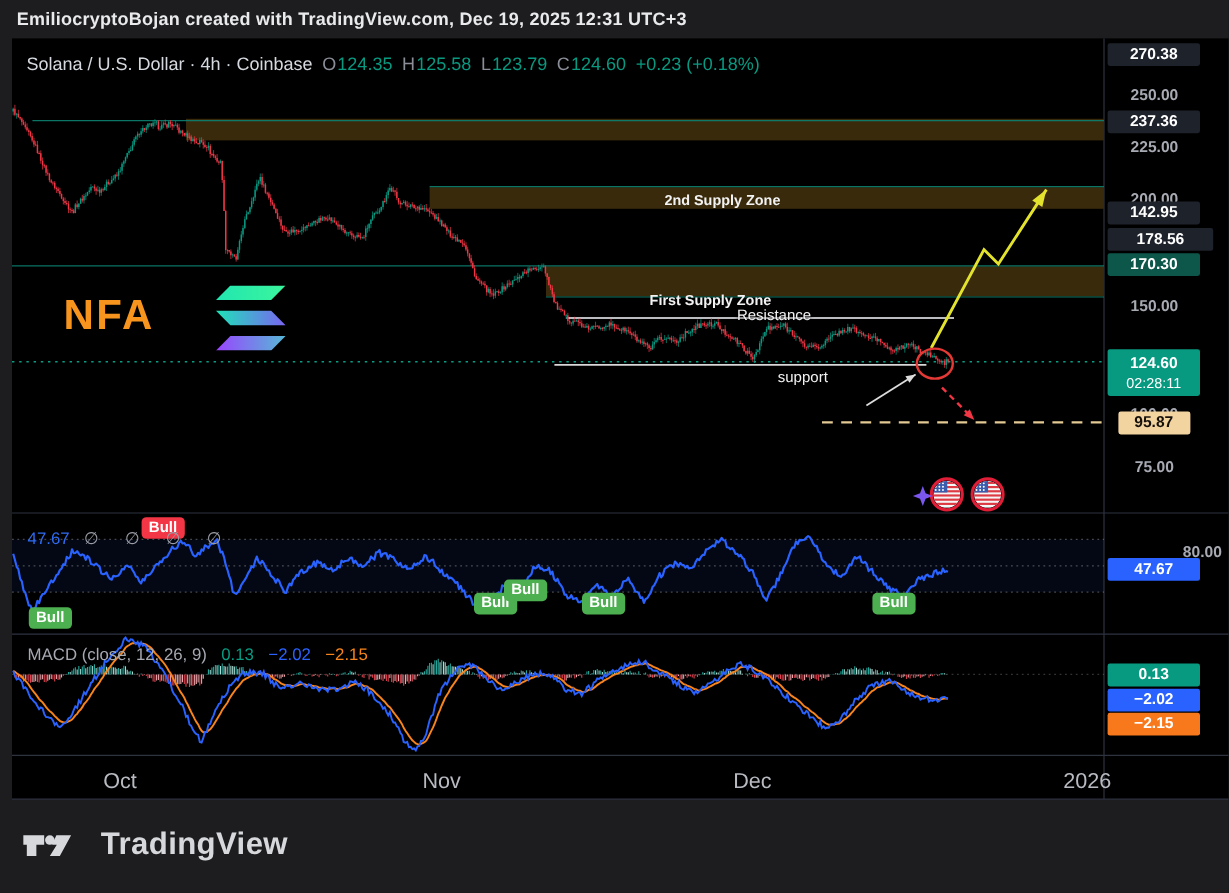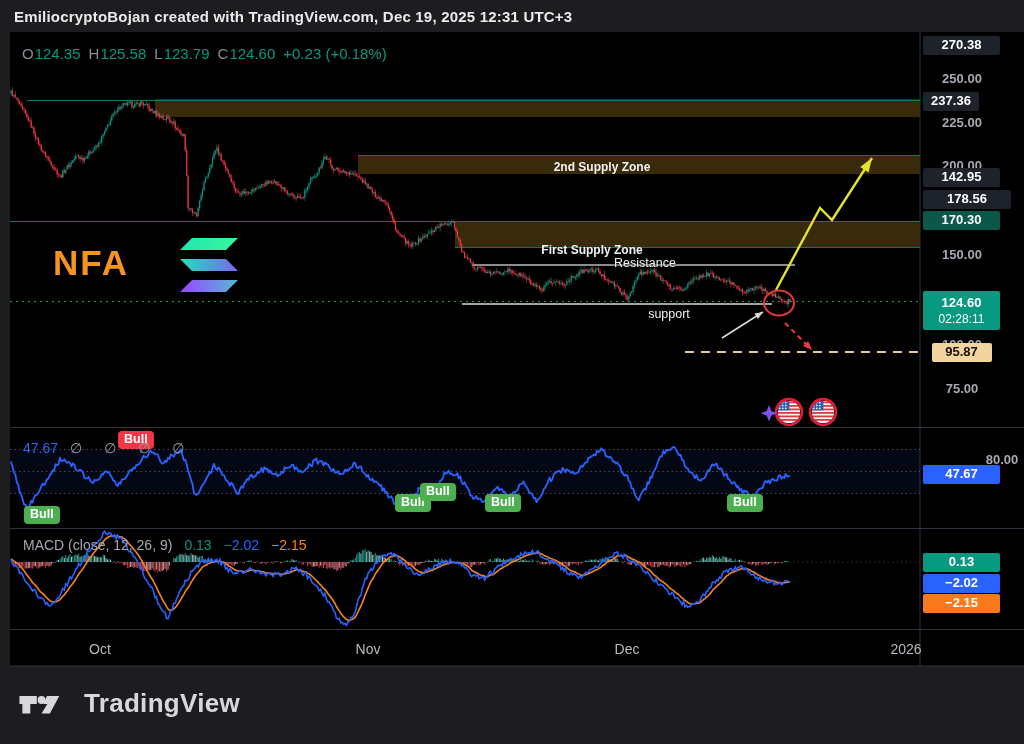--- a/index.html
+++ b/index.html
@@ -29,21 +29,21 @@
   #rsi-title{left:23px;top:440px;}
   #macd-title{left:23px;top:537px;}
   .rsi-val{color:#2f6bf0;}
   .empties{color:#9a9da6;letter-spacing:9px;}
   .m-hist{color:#089981;} .m-macd{color:#2962ff;} .m-sig{color:#f7841c;}
   #axis-labels{left:0;top:0;width:1024px;height:744px;z-index:3;pointer-events:none;}
   .tick{position:absolute;left:921px;width:82px;text-align:center;font-size:13px;font-weight:700;color:#a7aab2;}
   .pbox{position:absolute;text-align:center;font-size:13px;font-weight:700;border-radius:2px;
         display:flex;flex-direction:column;justify-content:center;line-height:16px;}
   .pbox .sub{font-size:12px;font-weight:400;}
-  .month{position:absolute;top:641px;width:60px;text-align:center;font-size:14px;color:#b7bac1;}
+  .month{position:absolute;top:641px;width:60px;text-align:center;font-size:18px;color:#b7bac1;}
   #footer{left:18px;top:688px;display:flex;align-items:center;gap:24px;z-index:3;}
   #footer .brand{font-size:26px;font-weight:700;color:#d6d8db;letter-spacing:.3px;}
 </style>
 </head>
 <body>
 
 <div id="screen">
 
   <div class="abs" id="header-text">EmiliocryptoBojan created with TradingView.com, Dec 19, 2025 12:31 UTC+3</div>
 
@@ -174,20 +174,21 @@
       <polyline points="776,290 820,208 832,220 872,158" fill="none" stroke="#e3e32e" stroke-width="2.4"></polyline>
       <path d="M872 158 L868.6 172.5 L860.2 167.1 Z" fill="#e3e32e"></path>
       <line x1="722" y1="338" x2="763" y2="312" stroke="#dcdcdc" stroke-width="1.5"></line>
       <path d="M763 312 L757.9 319 L754.5 313.6 Z" fill="#dcdcdc"></path>
       <line x1="785" y1="323" x2="806" y2="344" stroke="#f23645" stroke-width="2" stroke-dasharray="5 4"></line>
       <path d="M812 350 L803.1 346.1 L808.1 341.1 Z" fill="#f23645"></path>
       <ellipse cx="779" cy="303" rx="15" ry="12.5" fill="none" stroke="#e53935" stroke-width="2"></ellipse>
     </svg>
 
   <div class="abs txt" id="title-row">
+    <span>Solana / U.S. Dollar · 4h · Coinbase</span>
     <span class="ohlc-pair">
         <span class="lbl">O</span>
         <span class="val">124.35</span>
       </span>
     <span class="ohlc-pair">
         <span class="lbl">H</span>
         <span class="val">125.58</span>
       </span>
     <span class="ohlc-pair">
         <span class="lbl">L</span>
@@ -236,21 +237,21 @@
       <div class="tick" style="top: 115px;">225.00</div>
       <div class="tick" style="top: 158px;">200.00</div>
       <div class="tick" style="top: 247px;">150.00</div>
       <div class="tick" style="top: 337px;">100.00</div>
       <div class="tick" style="top: 381px;">75.00</div>
       <div class="tick" style="top: 452px; padding-left: 40px;">80.00</div>
       <div class="tick" style="top: 470px;">40.00</div>
       <div class="pbox" style="left: 923px; width: 77px; background: rgb(30, 34, 43); color: rgb(255, 255, 255); top: 35.5px; height: 19px;">
         <div>270.38</div>
       </div>
-      <div class="pbox" style="left: 923px; width: 56px; background: rgb(30, 34, 43); color: rgb(255, 255, 255); top: 91.5px; height: 19px;">
+      <div class="pbox" style="left: 923px; width: 77px; background: rgb(30, 34, 43); color: rgb(255, 255, 255); top: 91.5px; height: 19px;">
         <div>237.36</div>
       </div>
       <div class="pbox" style="left: 923px; width: 77px; background: rgb(30, 34, 43); color: rgb(255, 255, 255); top: 167.5px; height: 19px;">
         <div>142.95</div>
       </div>
       <div class="pbox" style="left: 923px; width: 88px; background: rgb(30, 34, 43); color: rgb(255, 255, 255); top: 189.5px; height: 19px;">
         <div>178.56</div>
       </div>
       <div class="pbox" style="left: 923px; width: 77px; background: rgb(13, 86, 74); color: rgb(255, 255, 255); top: 210.5px; height: 19px;">
         <div>170.30</div>

